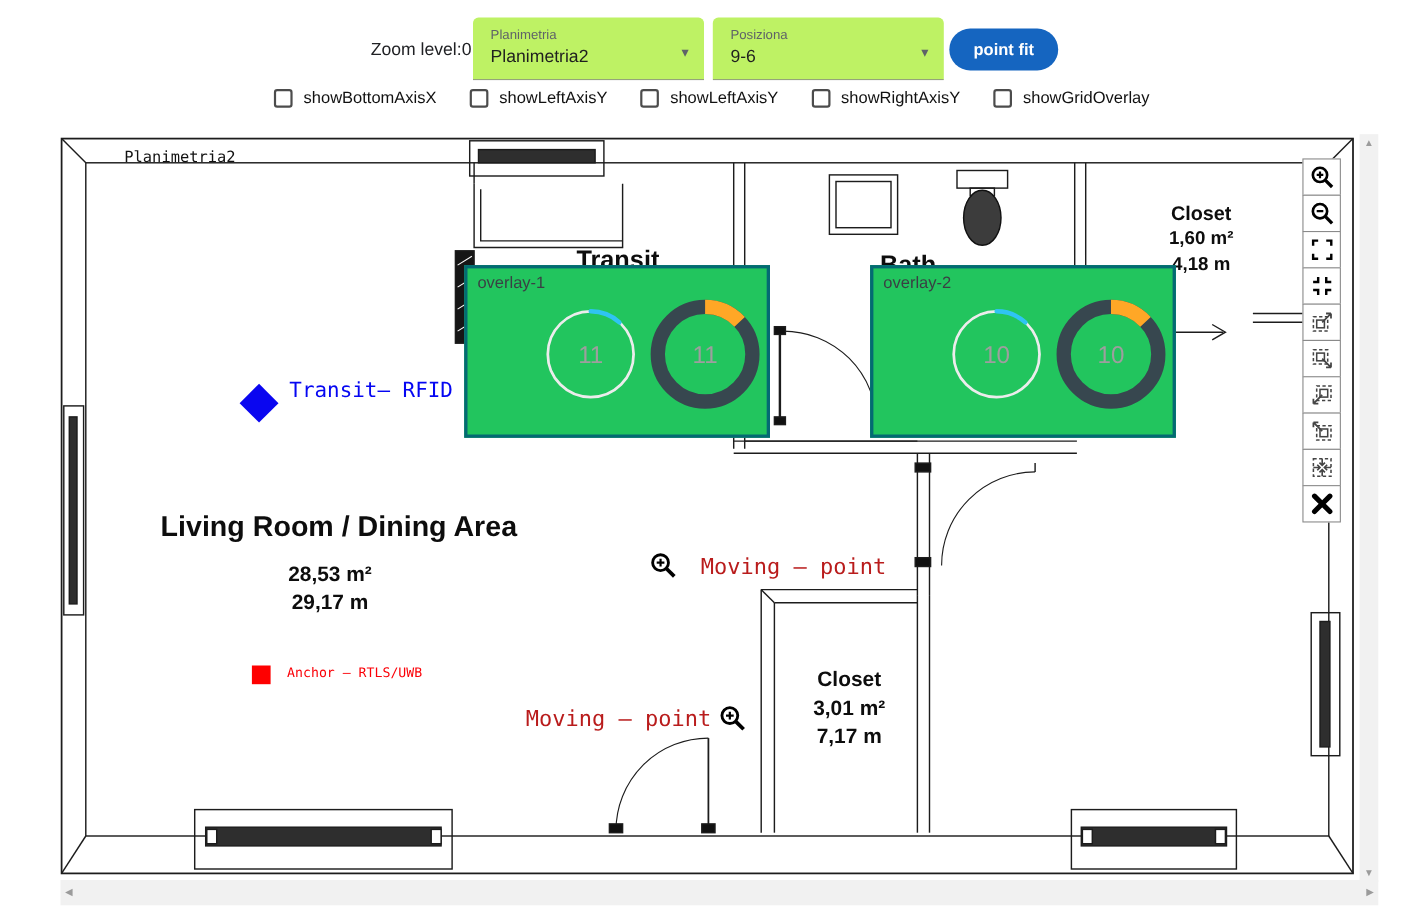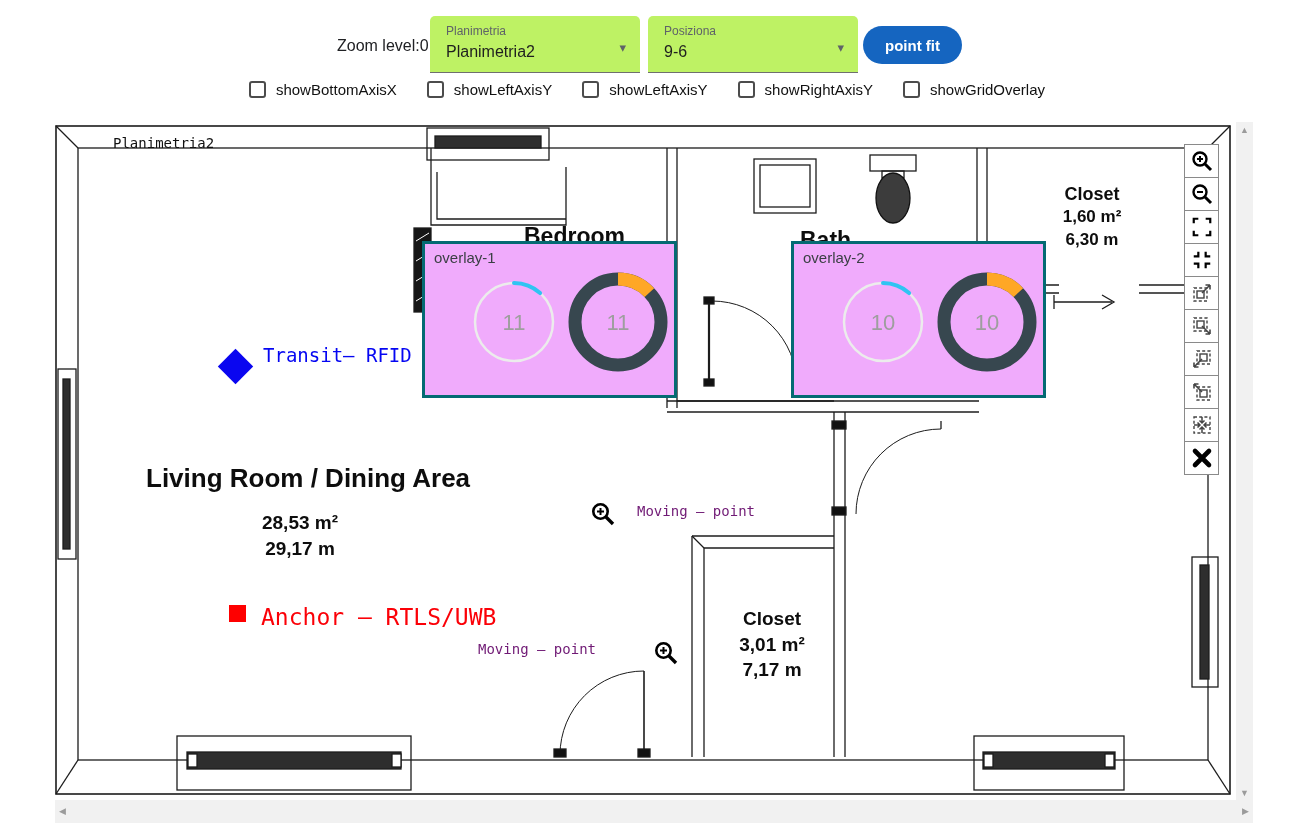--- a/index.html
+++ b/index.html
@@ -33,30 +33,30 @@
   .room-label { position:absolute; color:#0d0d0d; font-weight:bold; text-align:center; line-height:1.35; }
   .rl-name { display:block; }
   .rl-sub { display:block; font-size:18px; }
 
   
   .diamond { position:absolute; left:223px; top:354px; width:25px; height:25px;
              background:#0a06f0; transform:rotate(45deg); cursor:pointer; }
   .red-square { position:absolute; left:229px; top:605px; width:17px; height:17px; background:#fe0000; cursor:pointer; }
   .marker-label { position:absolute; font-family:"DejaVu Sans Mono",monospace; font-size:19px; white-space:nowrap; }
   #transit-label { left:263px; top:344px; color:#0506f2; }
-  #anchor-label  { left:261px; top:604px; color:#fb0007; font-size:23px; }
-  .moving-label  { color:#701a75; font-size:14px; }
+  #anchor-label  { left:261px; top:604px; color:#fb0007; font-size:12px; }
+  .moving-label  { color:#b91c1c; font-size:20px; }
   #moving1-label { left:637px; top:503px; }
   #moving2-label { left:478px; top:641px; }
   .mag-icon { position:absolute; width:27px; height:27px; cursor:pointer; }
   #moving1-icon { left:590px; top:501px; }
   #moving2-icon { left:653px; top:640px; }
 
   
-  .overlay { position:absolute; width:255px; height:157px; background:#f0abfc;
+  .overlay { position:absolute; width:278px; height:157px; background:#22c55e;
              border:3px solid #046a73; cursor:move; }
   #overlay-1 { left:422px; top:241px; }
   #overlay-2 { left:791px; top:241px; }
   .overlay-title { padding:5px 0 0 9px; font-size:15px; color:#3a3f44; }
   .gauge-row { display:flex; justify-content:flex-end; align-items:center; margin-top:0px;margin-left:38px; }
   .gauge-num { font-size:22px; fill:#9e9e9e; font-family:"Liberation Sans",sans-serif; }
 
   
   .side-toolbar { position:absolute; left:1184px; top:145px; width:35px; }
   .tool-cell { width:35px; height:34px; background:#fff; border:1px solid #8a8a8a;
@@ -196,29 +196,29 @@
     <rect x="930" y="633" width="9" height="13" fill="#fff"></rect>
     <rect x="1051" y="633" width="9" height="13" fill="#fff"></rect>
 
     <rect x="1138" y="436" width="26" height="130"></rect>
     <rect x="1146" y="444" width="9" height="114" fill="#2e2e2e"></rect>
   </svg>
 
   <div class="plan-title">Planimetria2</div>
 
   <div class="room-label" style="left:524px; top:221px; font-size:23px;">
-    <span class="rl-name">Bedroom</span>
+    <span class="rl-name">Transit</span>
   </div>
   <div class="room-label" style="left:800px; top:225px; font-size:23px;">
     <span class="rl-name">Bath</span>
   </div>
   <div class="room-label" style="left:1042px; top:182px; width:100px; font-size:18px;">
     <span class="rl-name">Closet</span>
     <span class="rl-sub" style="font-size:17px;">1,60 m²</span>
-    <span class="rl-sub" style="font-size:17px;">6,30 m</span>
+    <span class="rl-sub" style="font-size:17px;">4,18 m</span>
   </div>
   <div class="room-label" style="left:146px; top:461px; font-size:26px;">
     <span class="rl-name">Living Room / Dining Area</span>
   </div>
   <div class="room-label" style="left:230px; top:510px; width:140px; font-size:19px;">
     <span class="rl-sub" style="font-size:19px;">28,53 m²</span>
     <span class="rl-sub" style="font-size:19px;">29,17 m</span>
   </div>
   <div class="room-label" style="left:712px; top:606px; width:120px; font-size:19px;">
     <span class="rl-name">Closet</span>

